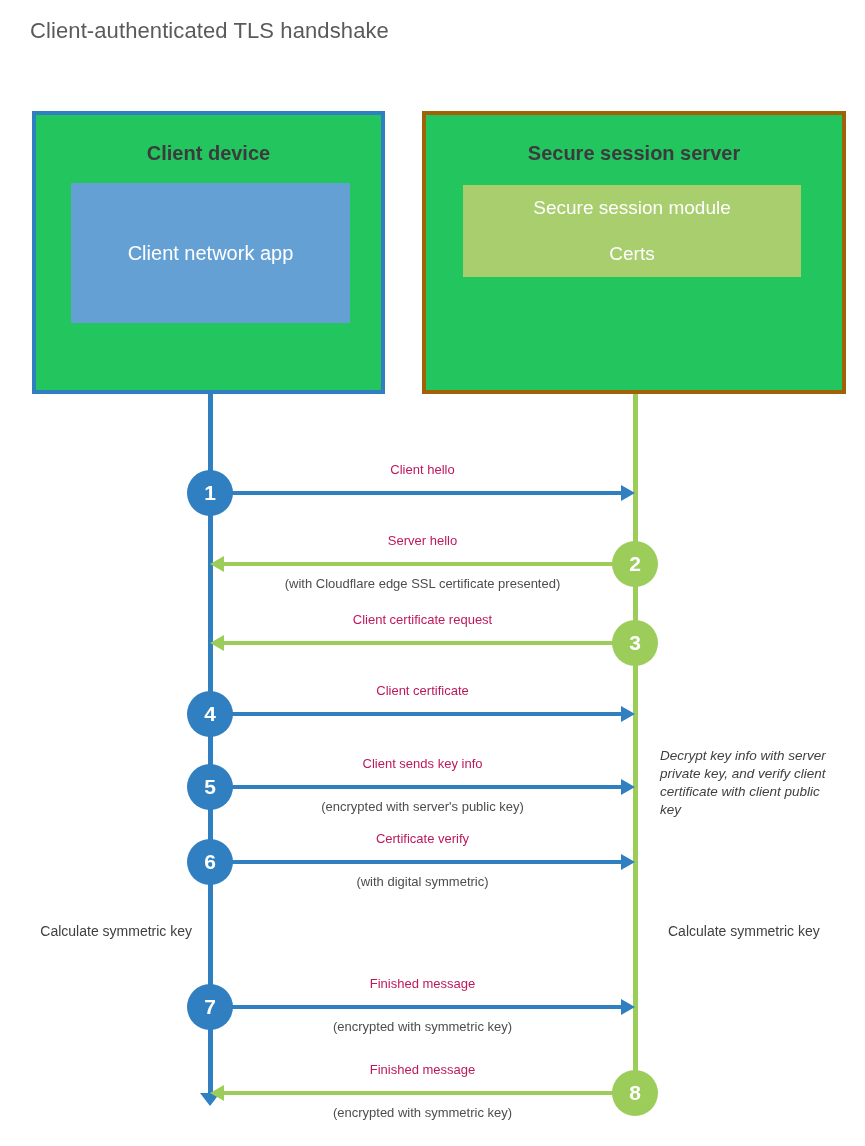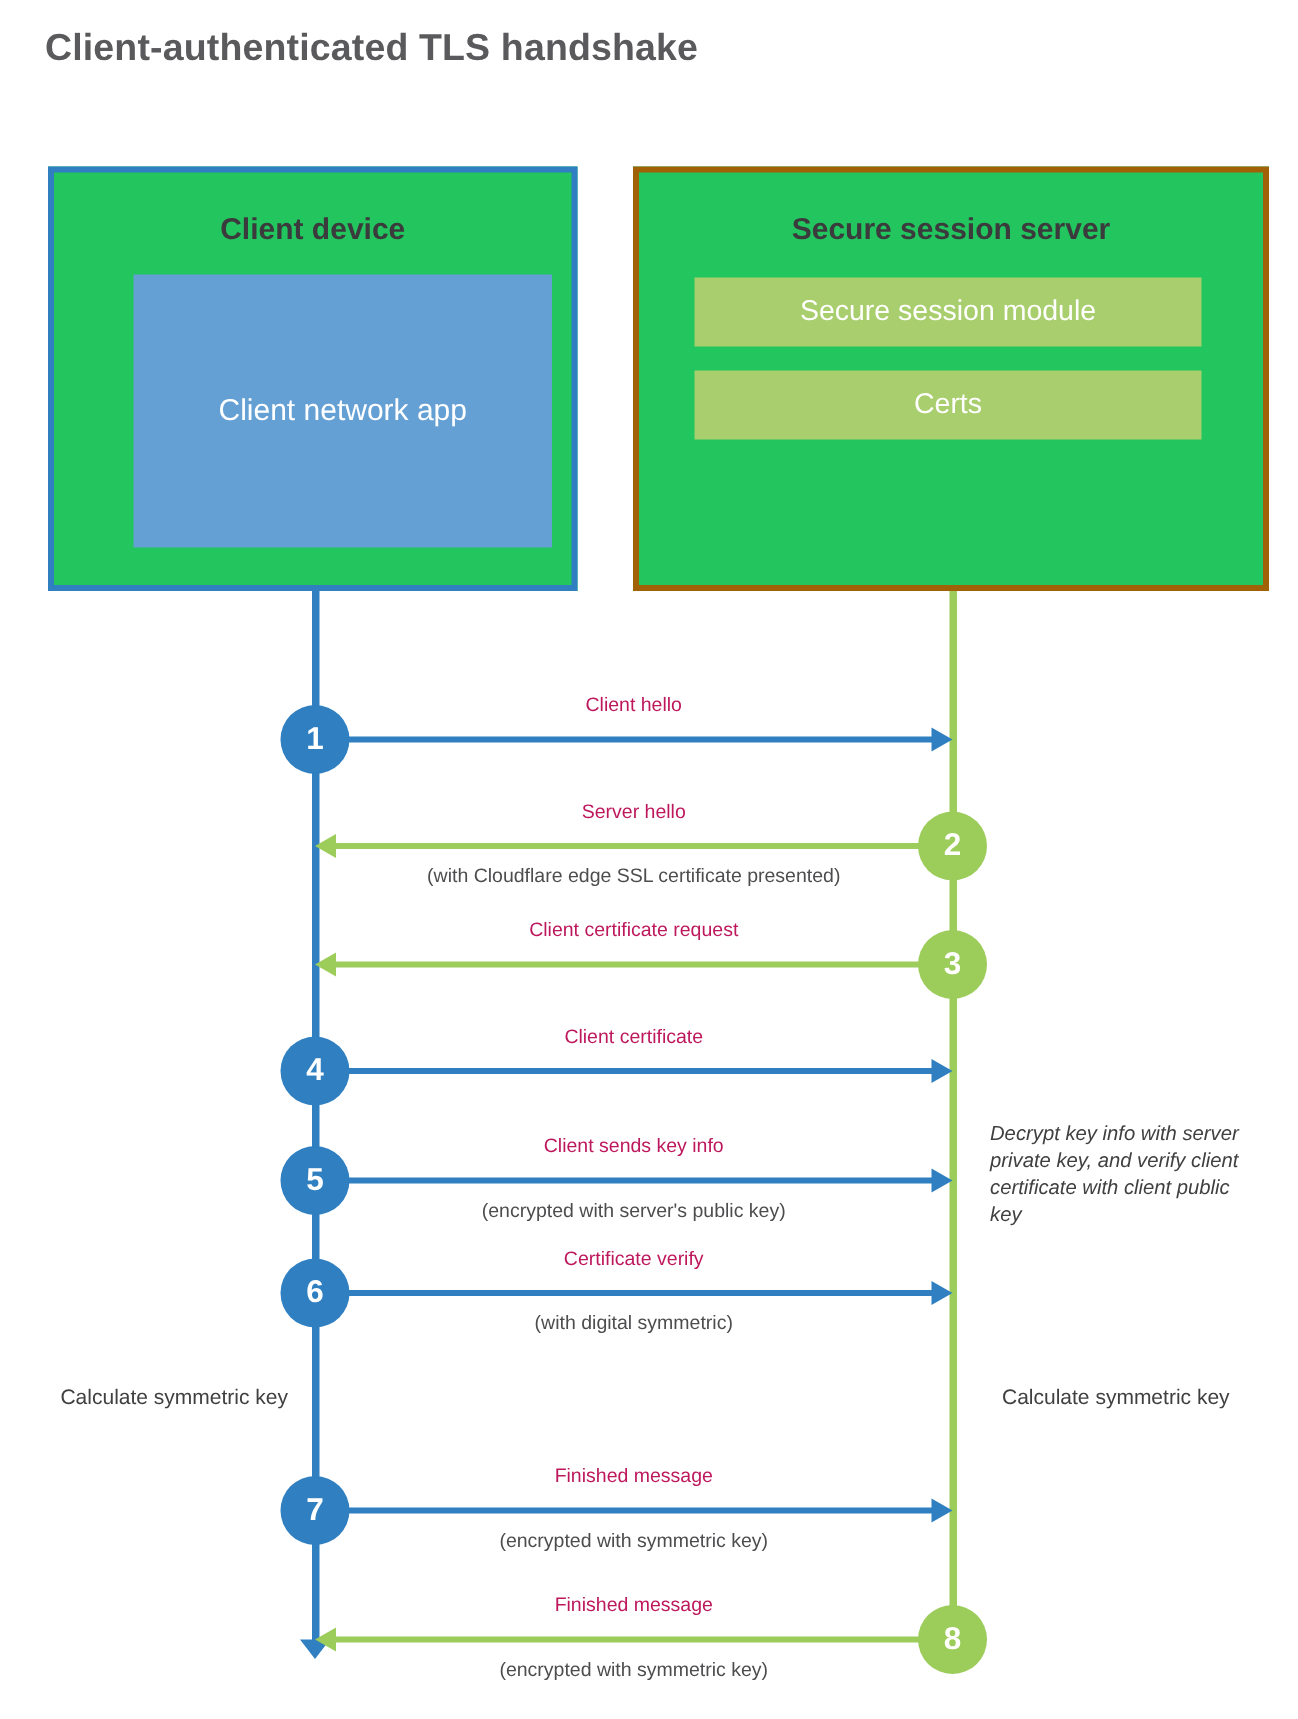--- a/index.html
+++ b/index.html
@@ -18,22 +18,22 @@
     height: 1146px;
     overflow: hidden;
     background: #ffffff;
   }
 
   
   .page-title {
     position: absolute;
     left: 30px;
     top: 18px;
-    font-size: 25px;
-    font-weight: 700;
+    font-size: 22px;
+    font-weight: 400;
     color: #5a5a5c;
     letter-spacing: 0.1px;
     white-space: nowrap;
   }
 
   
   .actor-box {
     position: absolute;
     box-sizing: border-box;
     background: #22c55e;
@@ -61,48 +61,46 @@
     font-size: 20px;
     font-weight: bold;
     color: #3b3b3d;
   }
 
   .client-app {
     position: absolute;
     left: 35px;
     top: 68px;
     width: 279px;
-    height: 182px;
+    height: 140px;
     background: #64a0d4;
     color: #ffffff;
     font-size: 20px;
     line-height: 28px;
     display: flex;
     align-items: center;
     justify-content: center;
     text-align: center;
-    margin-left: 18px;
   }
 
   .server-bars {
     position: absolute;
     left: 37px;
     top: 70px;
     width: 338px;
   }
   .server-bar {
     width: 100%;
     height: 46px;
     background: #a8ce6d;
     color: #ffffff;
     font-size: 19px;
     display: flex;
     align-items: center;
     justify-content: center;
-    margin-bottom: 16px;
   }
   .server-bar:last-child { margin-bottom: 0; }
 
   
   .lifeline {
     position: absolute;
     width: 5px;
   }
   .lifeline.client-line {
     left: 208px;

